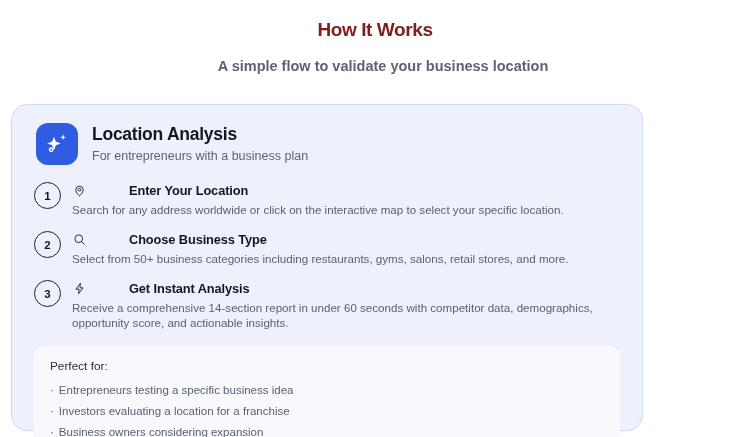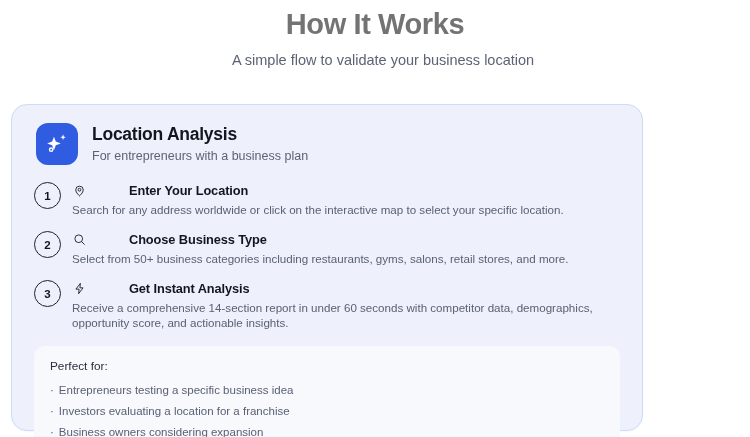--- a/index.html
+++ b/index.html
@@ -21,32 +21,32 @@
     height: 437px;
     box-sizing: border-box;
   }
 
   
   .header {
     padding-top: 6px;
     text-align: center;
   }
   .page-title {
-    margin: 0;
-    font-size: 29px;
+    margin: 6px;
+    font-size: 19px;
     line-height: 36px;
     font-weight: 700;
     letter-spacing: -0.4px;
-    color: #737373;
+    color: #7f1d1d;
   }
   .page-subtitle {
     margin: 8px 0 0 16px;
     font-size: 14.5px;
     line-height: 20px;
-    font-weight: 400;
+    font-weight: 700;
     color: #5d6275;
   }
 
   
   .card {
     position: absolute;
     left: 11px;
     top: 104px;
     width: 632px;
     height: 327px;

